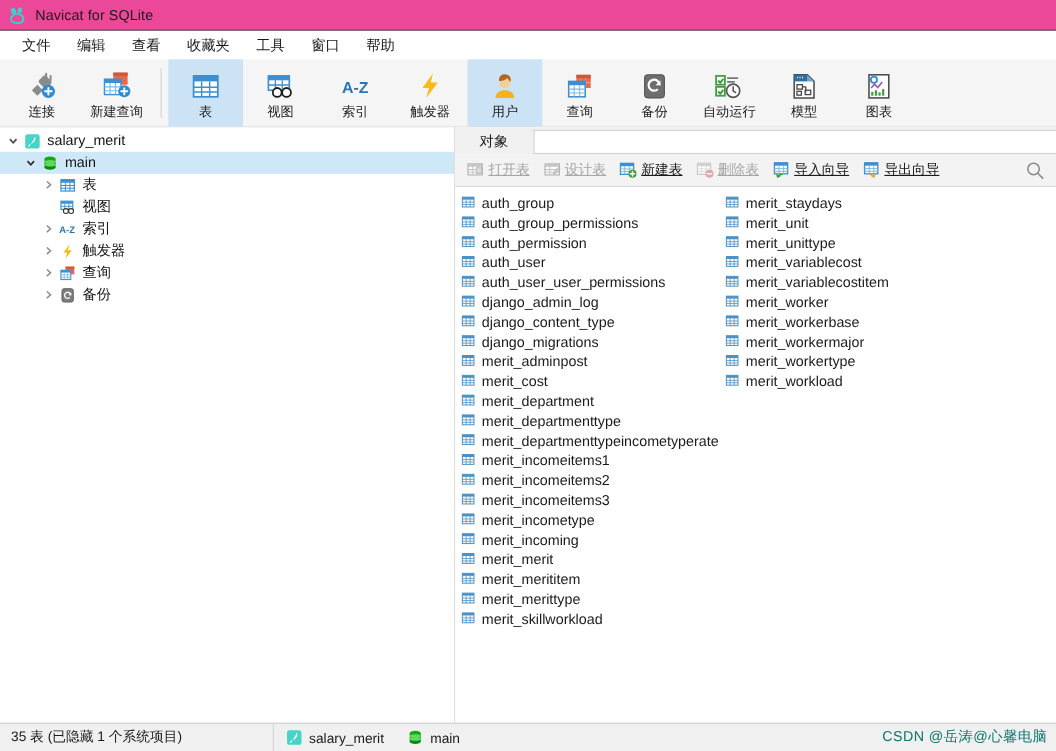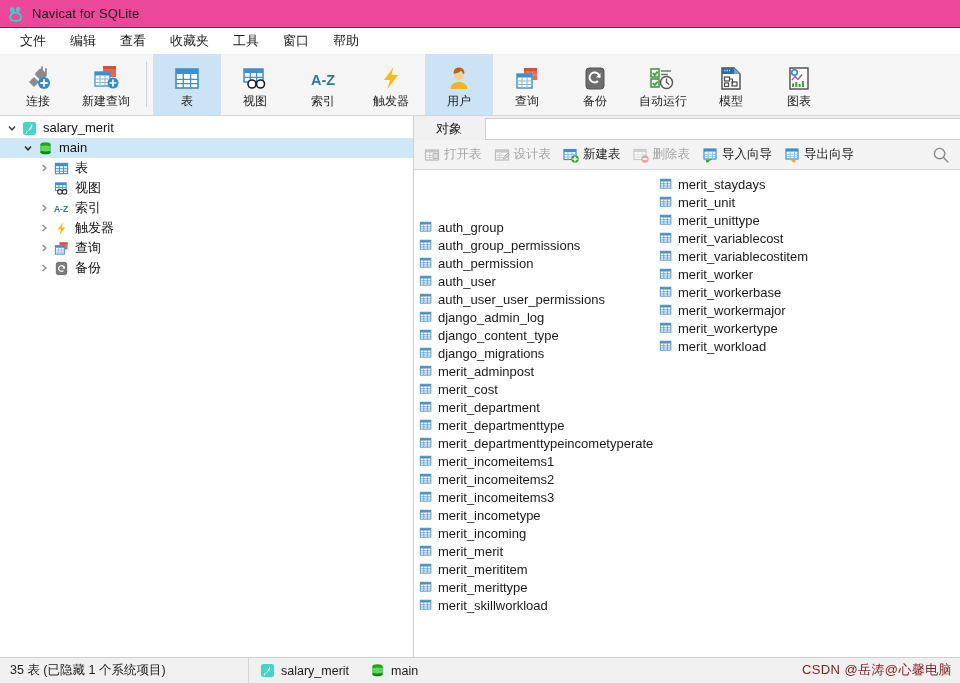--- a/index.html
+++ b/index.html
@@ -135,43 +135,43 @@
 
   .objbar {
     height: 30px; flex: 0 0 30px;
     background: #f3f3f3;
     border-bottom: 1px solid #d9d9d9;
     display: flex; align-items: center;
     padding-left: 4px;
     position: relative;
   }
   .ob-item {
-    display: flex; align-items: center; gap: 4px;
+    display: flex; align-items: flex-start; gap: 4px;
     font-size: 12.5px; color: #1b1b1b;
     padding: 3px 6px;
-    cursor: default; white-space: nowrap;
+    cursor: default; white-space: nowrap; text-decoration: underline;
   }
   .ob-item.disabled { color: #a6a6a6; }
   .ob-item .ob-ico { width: 16px; height: 16px; flex: 0 0 16px; display:flex; align-items:center; justify-content:center; }
   .ob-search {
     position: absolute; right: 10px; top: 6px;
     width: 18px; height: 18px;
   }
 
   .listarea {
     flex: 1 1 auto; min-height: 0;
     background: #ffffff;
     overflow: hidden;
     padding: 5px 0 0 0;
     display: flex;
   }
   .lcol {
     display: flex; flex-direction: column;
   }
-  .lcol.c1 { width: 243px; flex: 0 0 243px; padding-left: 3px; justify-content: center; }
+  .lcol.c1 { width: 243px; flex: 0 0 243px; padding-left: 3px; }
   .lcol.c2 { width: 243px; flex: 0 0 243px; }
   .litem {
     height: 18px;
     display: flex; align-items: center;
     font-size: 13px; color: #1a1a1a;
     white-space: nowrap;
     cursor: default;
   }
   .litem .li-ico { width: 17px; flex: 0 0 17px; height: 14px; margin-right: 4px; display:flex; align-items:center; justify-content:center;}
 
@@ -185,21 +185,21 @@
     position: relative;
   }
   .sb-cell {
     display: flex; align-items: center; gap: 6px;
     padding: 0 10px; height: 100%;
   }
   .sb-div { width: 1px; height: 100%; background: #d4d4d4; }
   .sb-ico { width: 16px; height: 16px; display:flex; align-items:center; justify-content:center; }
   .watermark {
     position: absolute; right: 8px; top: 3px;
-    font-size: 13px; color: #7f1d1d; letter-spacing: .4px;
+    font-size: 13px; color: #0f766e; letter-spacing: .4px;
   }
   svg { display: block; }
 </style>
 </head>
 <body>
 
 <div id="app">
 
   <div class="titlebar">
     <span class="logo">

